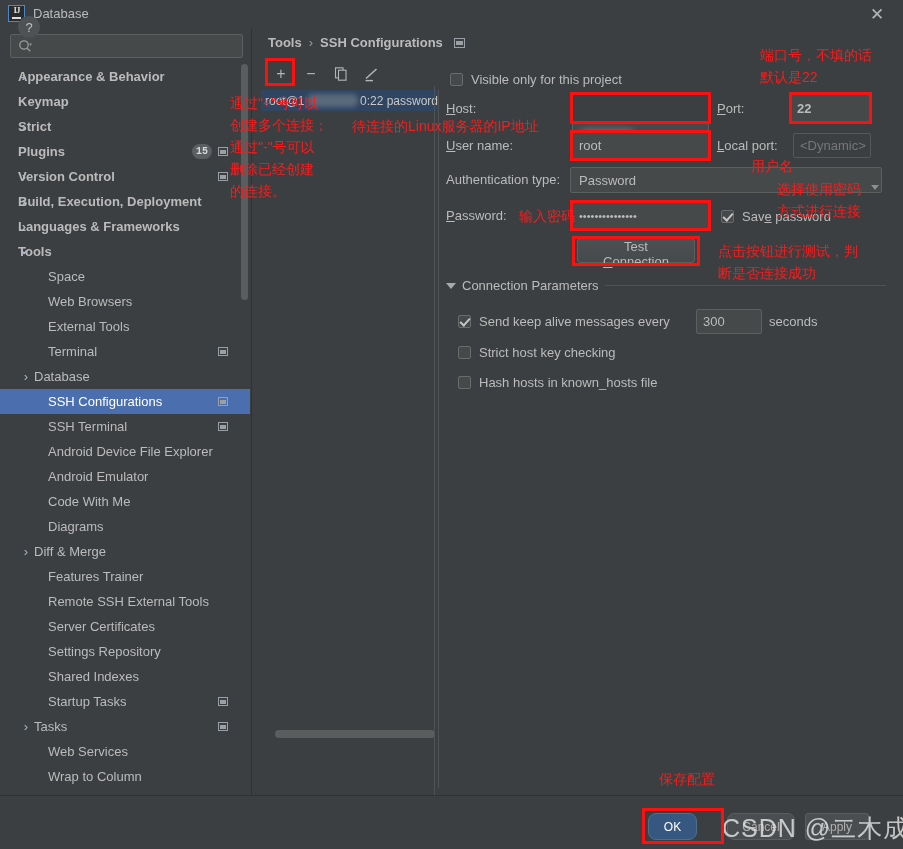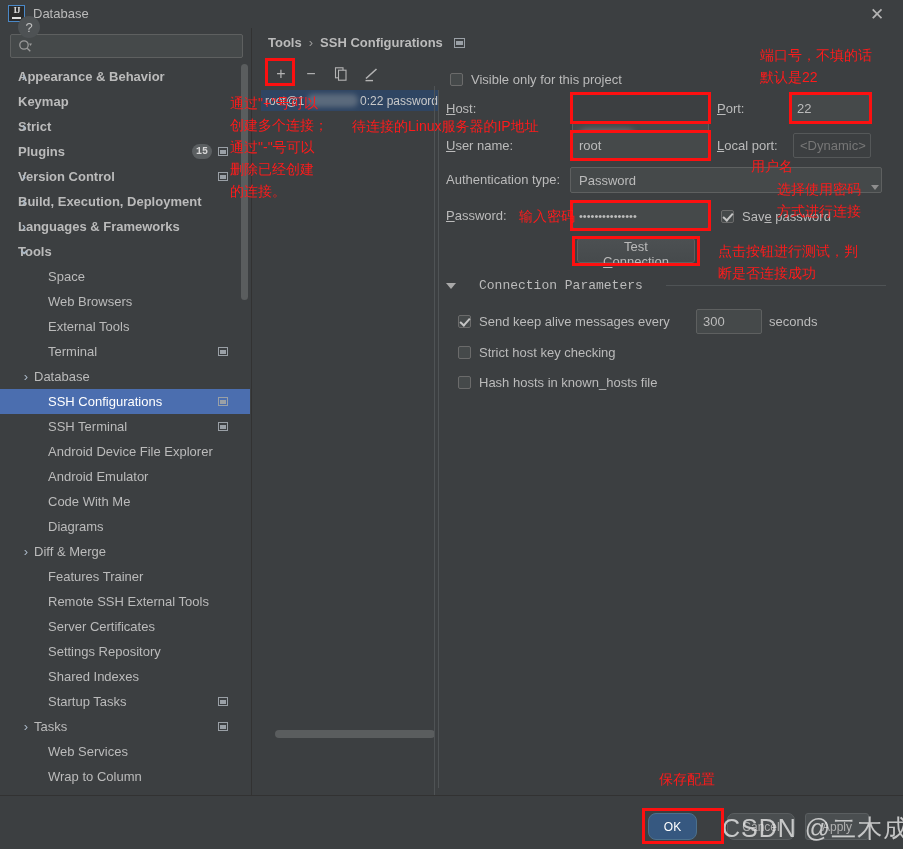--- a/index.html
+++ b/index.html
@@ -275,22 +275,22 @@
     font-size: 13px;
     height: 25px;
     padding: 0 12px;
     cursor: pointer;
     font-family: "Liberation Sans", sans-serif;
   }
 
   .section-hdr {
     position: absolute; left: 446px; top: 278px;
     width: 440px;
-    display: flex; align-items: center; gap: 23px;
-    font-size: 13px; color: #bbbbbb; font-family: Liberation Mono, monospace;
+    display: flex; align-items: center; gap: 6px;
+    font-size: 13px; color: #bbbbbb;
   }
   .tri {
     width: 0; height: 0;
     border-left: 5px solid transparent;
     border-right: 5px solid transparent;
     border-top: 6px solid #a9a9a9;
   }
   .hr { flex: 1; height: 1px; background: #4f5355; }
 
   
@@ -539,21 +539,21 @@
   <div style="position:absolute; left:572px; top:94px; width:137px; height:28px;">
     <div class="tf" style="width:137px; height:28px; display:flex; align-items:center; position:relative; overflow:hidden;margin-top:28px;">
       <span style="display:inline-block;width:56px;height:14px;background:#6c7073;border-radius:7px;filter:blur(3px);"></span>
       <span style="margin-left:4px;">40.90</span>
     </div>
   </div>
 
   <div class="row" style="left:717px; top:101px;">
     <span class="lbl"><u>P</u>ort:</span>
   </div>
-  <div class="tf" style="position:absolute; left:790px; top:94px; width:80px; height:28px; display:flex; align-items:center;">
+  <div class="tf" style="position:absolute; left:790px; top:94px; width:80px; height:28px; display:flex; align-items:center;font-weight:bold;">
     <span>22</span>
   </div>
 
   <div class="row" style="left:446px; top:138px;">
     <span class="lbl"><u>U</u>ser name:</span>
   </div>
   <div class="tf" style="position:absolute; left:572px; top:132px; width:137px; height:27px; display:flex; align-items:center;">
     <span>root</span>
   </div>
 

